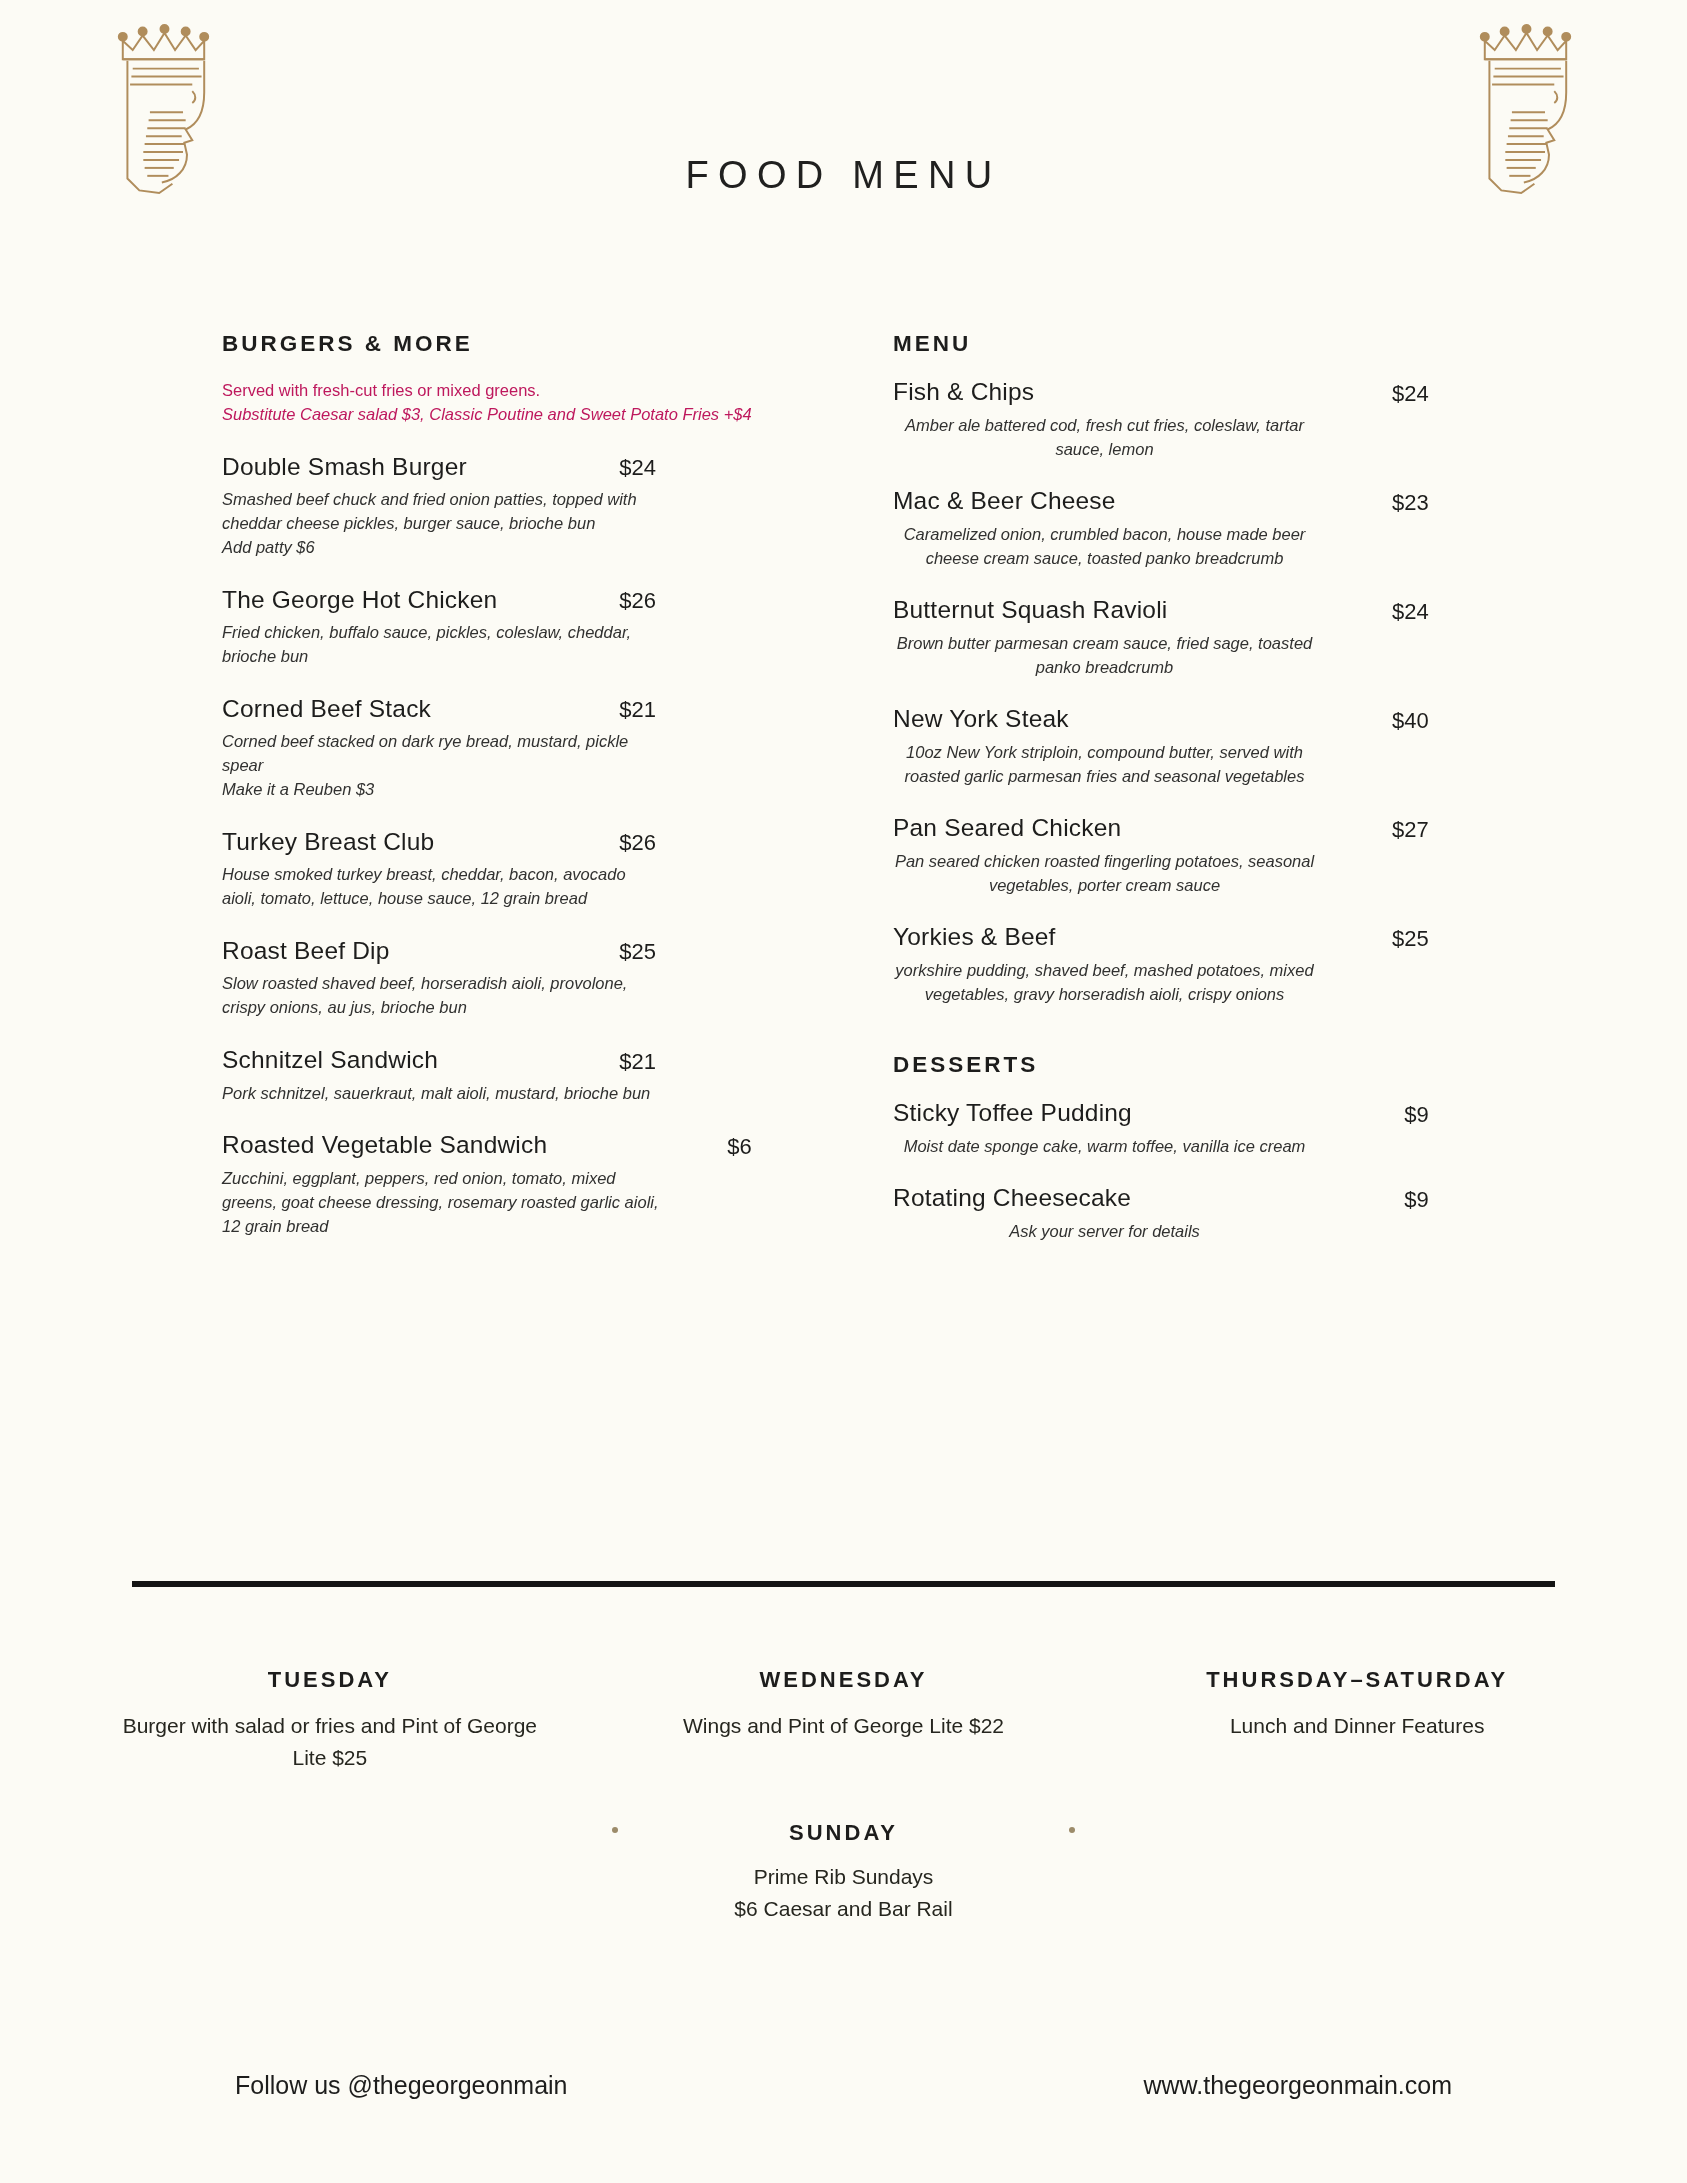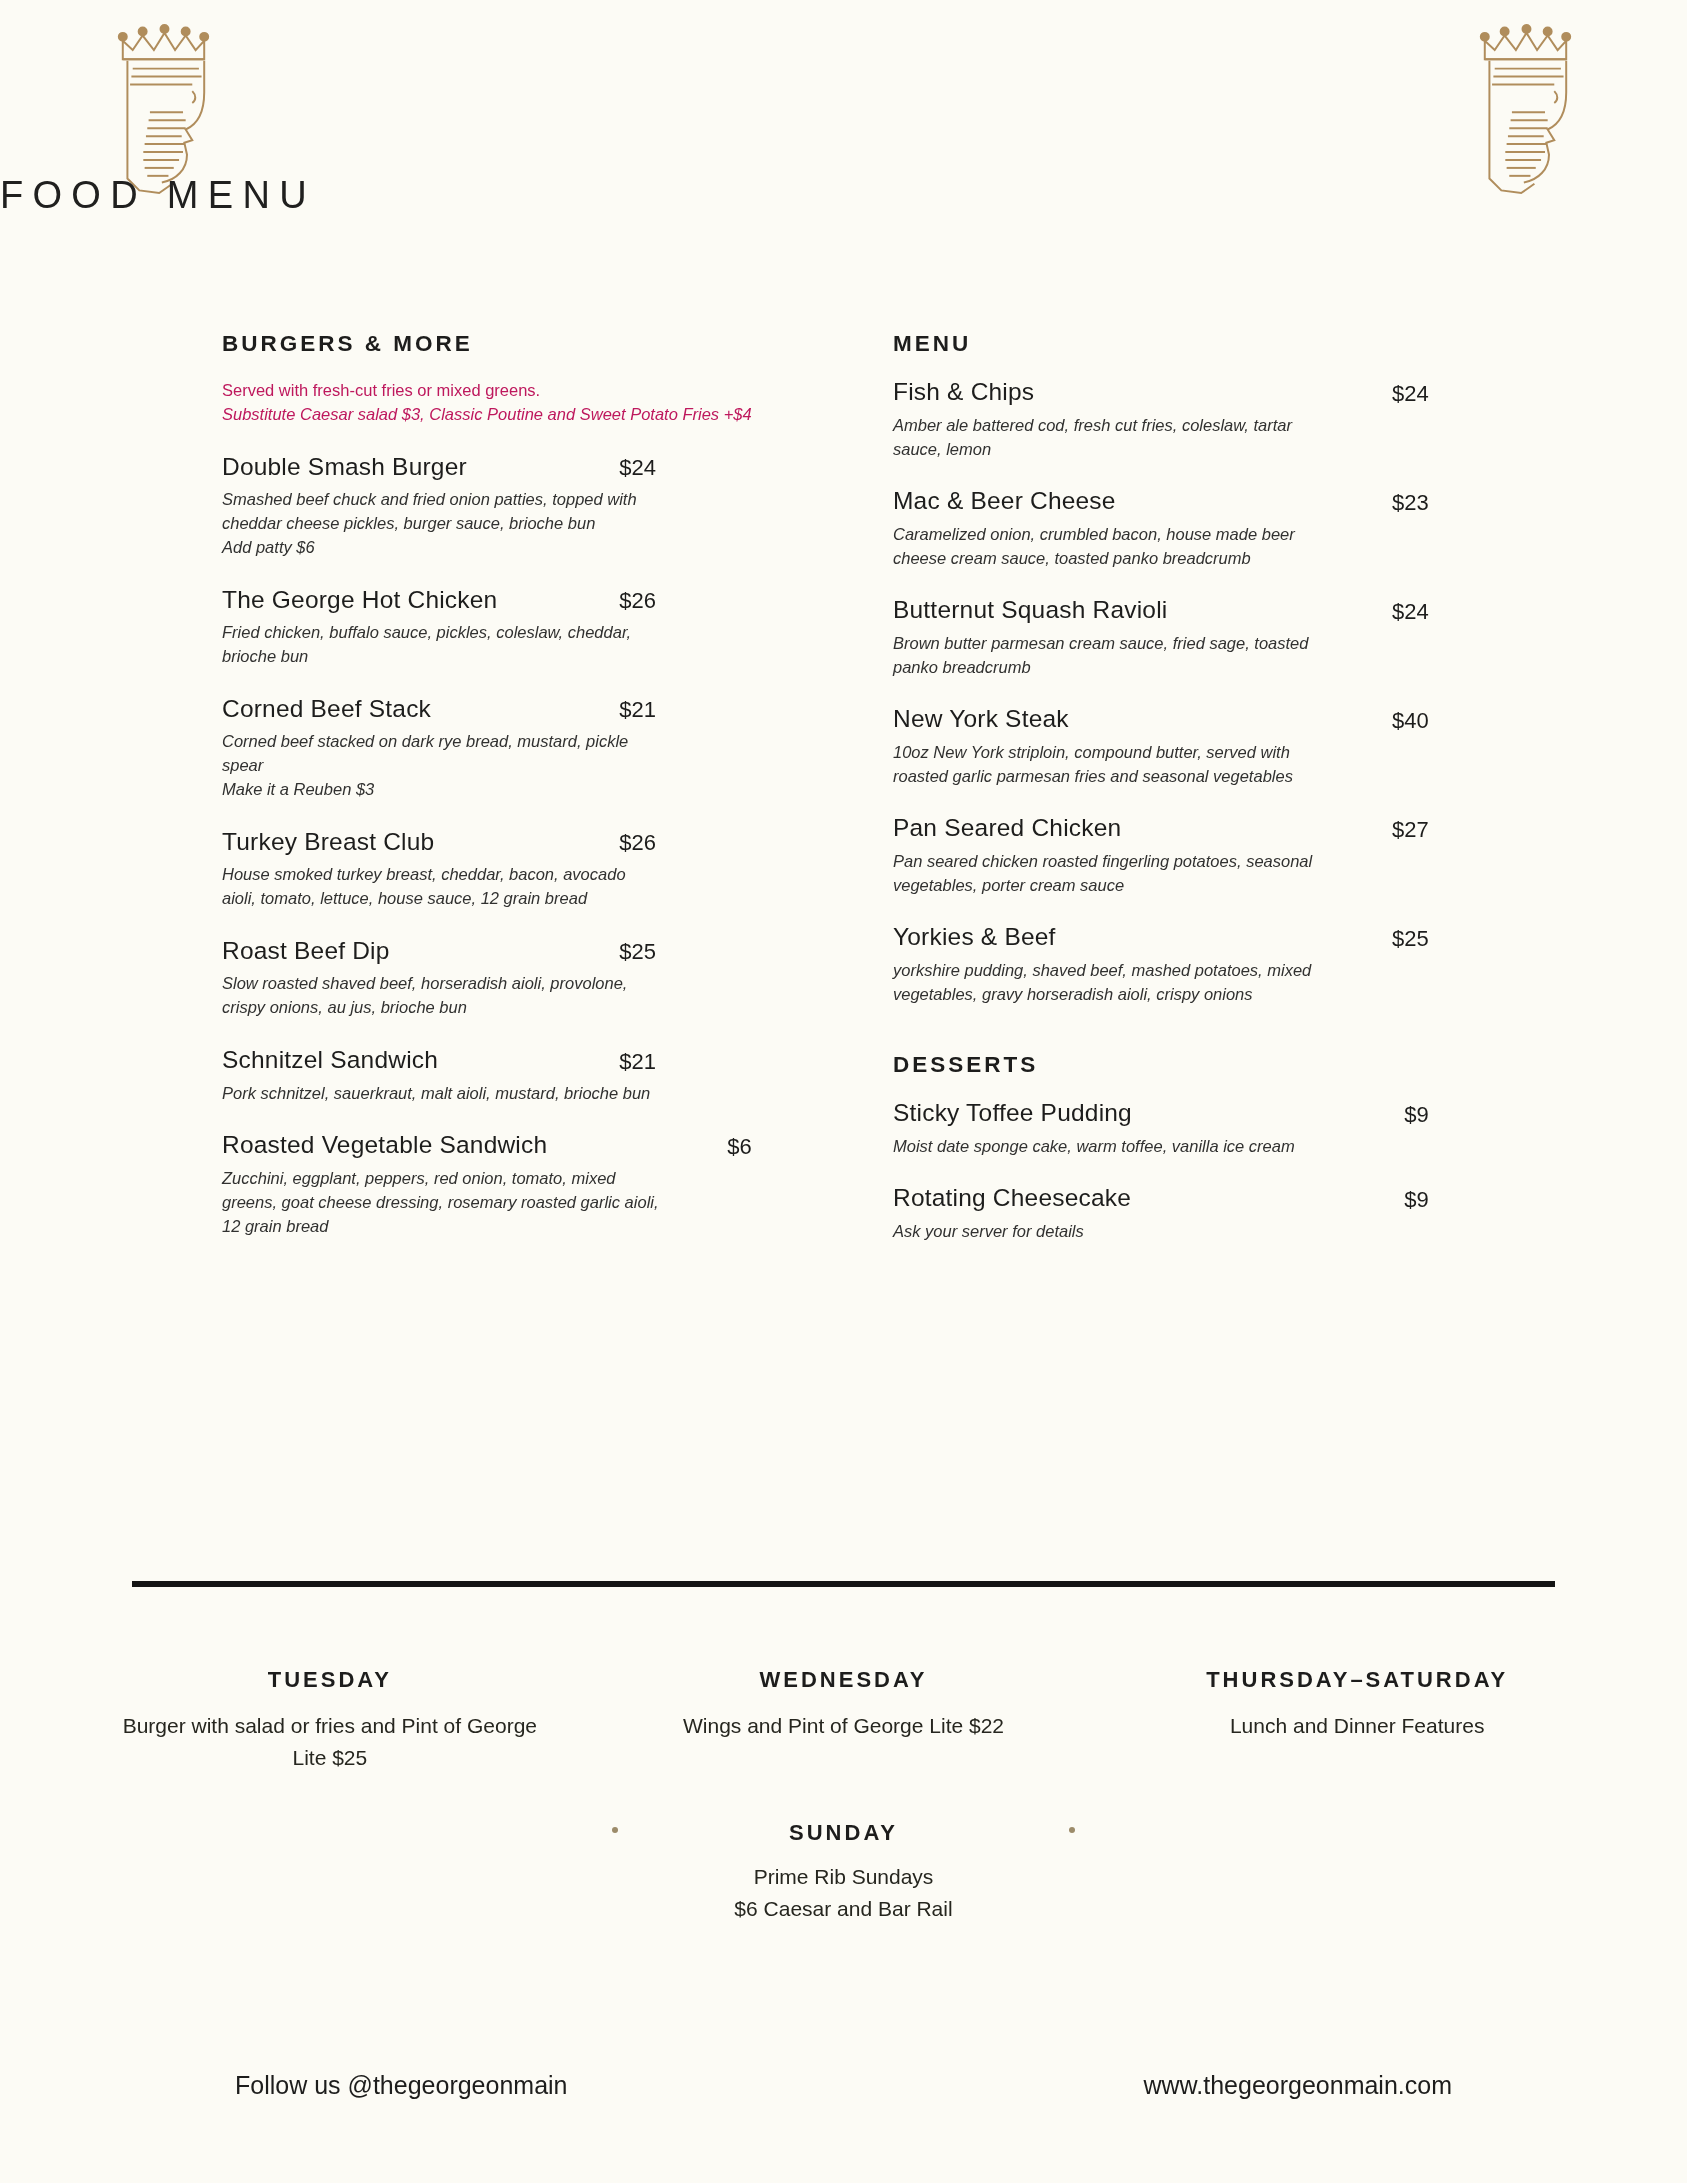--- a/index.html
+++ b/index.html
@@ -26,23 +26,24 @@
     top: 109px;
     width: 139px;
     height: 192px;
     transform: translateY(-50%);
   }
   .crest.left { left: 93px; }
   .crest.right { right: 93px; }
 
   .menu-title {
     position: absolute;
-    top: 174px;
+    top: 154px;
     left: 0;
     width: 100%;
+    text-align: center;
     font-size: 38px;
     letter-spacing: 9.3px;
     font-weight: 400;
     color: #20201f;
   }
 
   
   .columns {
     position: absolute;
     top: 331px;
@@ -103,21 +104,21 @@
   .col-right .item-price { right: 13.2px; }
 
   .item-desc {
     font-size: 16.5px;
     line-height: 24px;
     font-style: italic;
     color: #313130;
     margin-top: 6.6px;
     max-width: 437px;
   }
-  .col-right .item-desc { max-width: 423px; }
+  .col-right .item-desc { max-width: 423px; text-align: center; }
   .item-add {
     font-size: 16.5px;
     line-height: 24px;
     font-style: italic;
     color: #313130;
     margin-top: 0;
   }
 
   .desserts-heading {
     margin-top: 46px;

